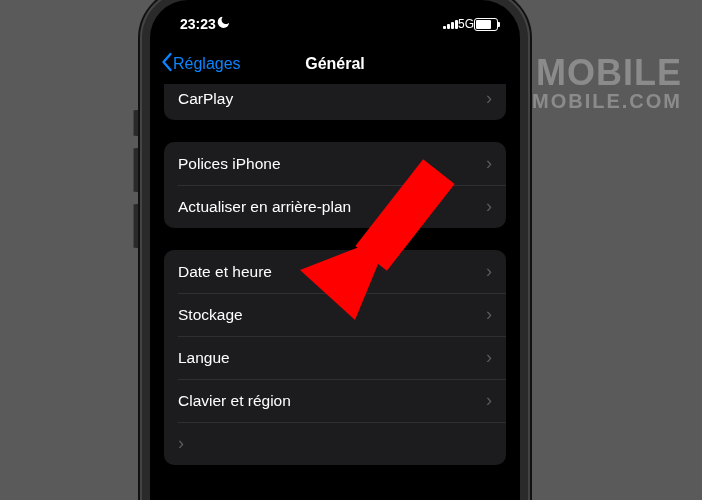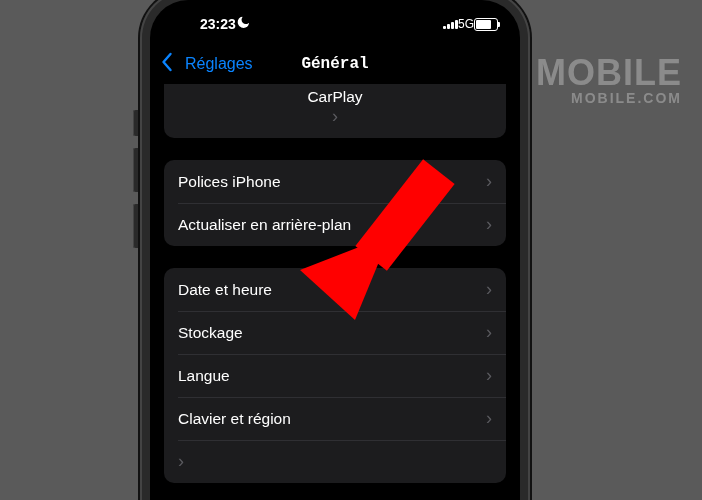--- a/index.html
+++ b/index.html
@@ -52,21 +52,21 @@
   .status-bar {
     display: flex;
     justify-content: space-between;
     align-items: center;
     padding: 10px 22px 0 30px;
     height: 28px;
     color: #fff;
     font-size: 14px;
     font-weight: 600;
   }
-  .status-left { display:flex; align-items:center; gap:1px;margin-left:20px; }
+  .status-left { display:flex; align-items:center; gap:1px; }
   .status-right { display:flex; align-items:center; }
   .moon {
     font-size: 12px;
   }
   .signal {
     display:flex; align-items:flex-end; gap:1.5px; height:10px;
   }
   .signal span {
     width:2.5px; background:#fff; border-radius:1px;
   }
@@ -83,25 +83,25 @@
   }
   .battery-fill { position:absolute; left:1px; top:1px; bottom:1px; width:70%; background:#fff; border-radius:1px;}
   .nav-header {
     display:flex; align-items:center; justify-content:center;
     position:relative;
     height:40px;
     color:#fff;
     margin-top:6px;
   }
   .back-btn {
-    position:absolute; left:10px; display:flex; align-items:center; gap:12px;
+    position:absolute; left:10px; display:flex; align-items:center; gap:0;
     color:#0a84ff; font-size:16px;
   }
   .back-chevron { font-size:22px; line-height:1; font-weight:300;}
-  .nav-title { font-size:16px; font-weight:600; color:#fff;font-family:Liberation Mono, monospace;}
+  .nav-title { font-size:16px; font-weight:600; color:#fff;}
   .content {
     padding: 0 14px;
   }
   .group {
     background:#1c1c1e;
     border-radius:10px;
     margin-top:22px;
     overflow:hidden;
   }
   .group.first { margin-top:0; border-top-left-radius:0; border-top-right-radius:0;}
@@ -110,33 +110,33 @@
     padding:11px 14px;
     color:#fff;
     font-size:15.5px;
     position:relative;
   }
   .row + .row::before {
     content:"";
     position:absolute; left:14px; right:0; top:0; height:1px; background:#2f2f33;
   }
   .chevron { color:#5a5a5f; font-size:18px; font-weight:300;}
-  .partial-top .row:first-child { padding-top:4px;flex-direction:column; }
+  .partial-top .row:first-child { padding-top:4px; }
   .watermark {
     position:absolute;
     right:20px; top:55px;
     color:rgba(200,200,200,0.45);
     font-family: Arial, sans-serif;
     text-align:right;
     line-height:1;
     pointer-events:none;
     z-index:50;
   }
   .watermark .line1 { font-size:36px; font-weight:700; letter-spacing:1px;}
-  .watermark .line2 { font-size:14px; font-weight:700; letter-spacing:2px; margin-top:0;}
+  .watermark .line2 { font-size:20px; font-weight:700; letter-spacing:2px; margin-top:0;}
   .arrow-overlay {
     position:absolute;
     left:300px; top:150px;
     z-index:60;
     pointer-events:none;
   }
   .side-buttons-left {
     position:absolute; left:133px; top:110px; width:5px;
   }
   .side-btn { width:5px; background:#2a2a2a; border-radius:2px 0 0 2px; margin-bottom:12px; box-shadow:inset 1px 0 0 #444;}

